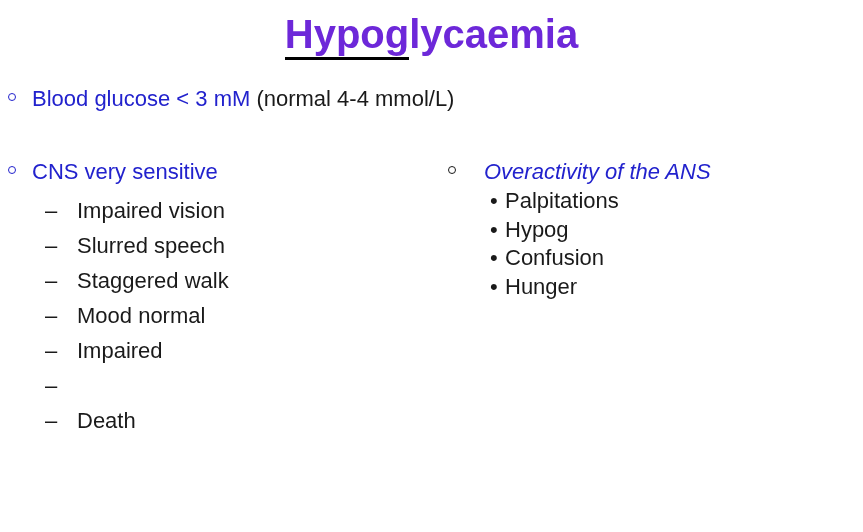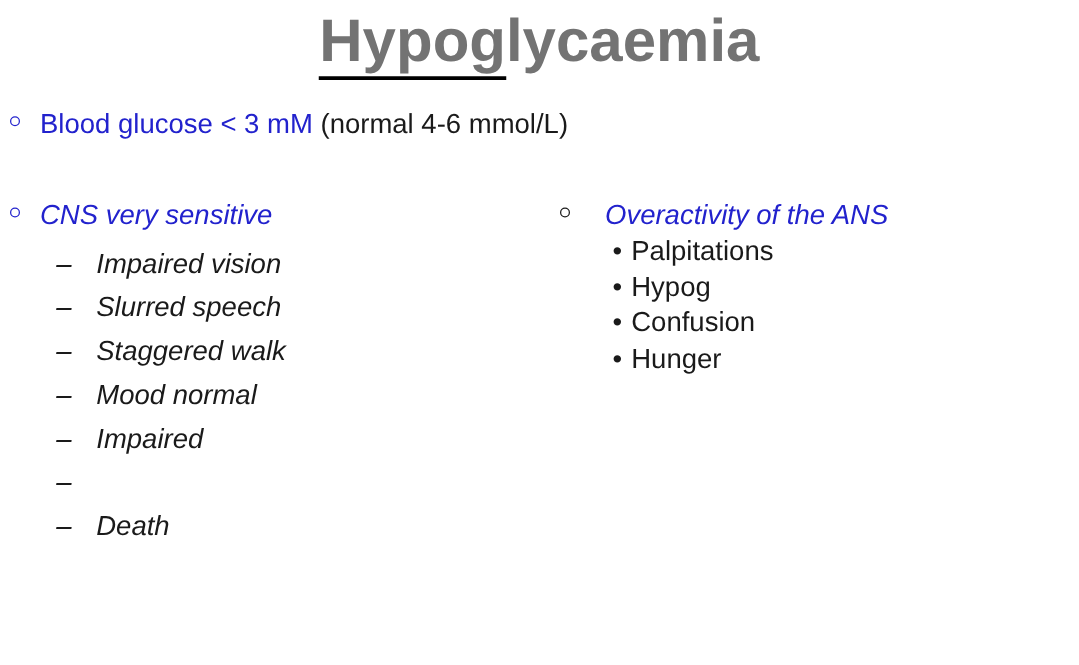--- a/index.html
+++ b/index.html
@@ -15,23 +15,23 @@
     background: #ffffff;
     overflow: hidden;
     font-family: "Liberation Sans", "DejaVu Sans", sans-serif;
     color: var(--text-black);
   }
   
   .title {
     width: 810px;
     margin: 10px auto 0 auto;
     text-align: center;
-    font-size: 48px;
+    font-size: 40px;
     font-weight: 700;
-    color: #737373;
+    color: #6d28d9;
     letter-spacing: 0px;
     line-height: 48px;
   }
   .title .u-part {
     border-bottom: 3px solid #000000;
     padding-bottom: 1px;
   }
   
   .bullet-row {
     display: flex;
@@ -57,21 +57,21 @@
   .intro {
     width: 828px;
     margin-top: 26px;
   }
   .intro .bullet-row { margin-bottom: 5px; }
   
   .columns {
     display: flex;
     margin-top: 44px;
   }
-  .col-left { width: 430px; flex: 0 0 auto; font-style: italic; }
+  .col-left { width: 430px; flex: 0 0 auto; }
   .col-right { flex: 1 1 auto; }
   .col-right .bullet-row { padding-left: 18px; }
   .col-right .bullet-row .btext { margin-left: 28px; font-style: italic; }
   
   .dash-list { margin-top: 7px; }
   .dash-item {
     display: flex;
     padding-left: 45px;
     font-size: 22px;
     line-height: 35px;
@@ -97,21 +97,21 @@
 <body>
 
 <div class="slide">
 
   <h1 class="title"><span class="u-part">Hypog</span><span>lycaemia</span></h1>
 
   <div class="intro">
 
     <div class="bullet-row">
       <span class="ring blue"></span>
-      <div class="btext"><span class="blue-text">Blood glucose &lt; 3 mM</span><span> (normal 4-6 mmol/L)</span></div>
+      <div class="btext"><span class="blue-text">Blood glucose &lt; 3 mM</span><span> (normal 4-4 mmol/L)</span></div>
     </div>
 
 
   </div>
 
   <div class="columns">
 
     <div class="col-left">
       <div class="bullet-row">
         <span class="ring blue"></span>

